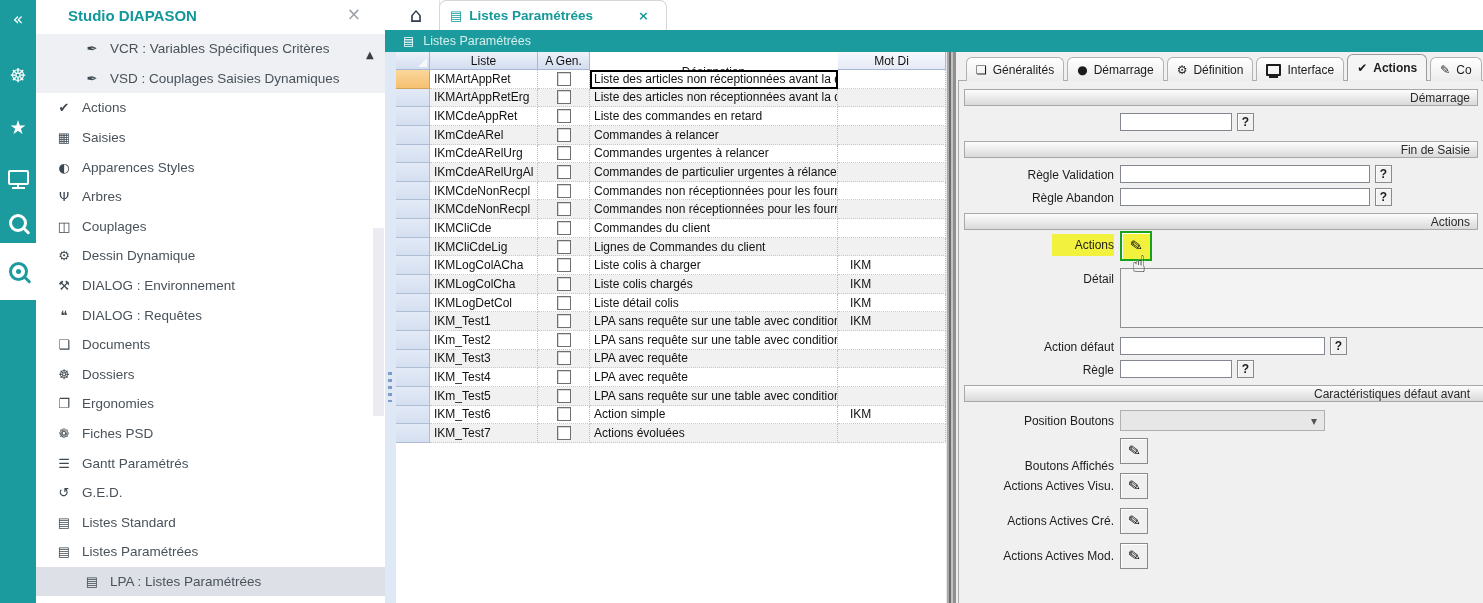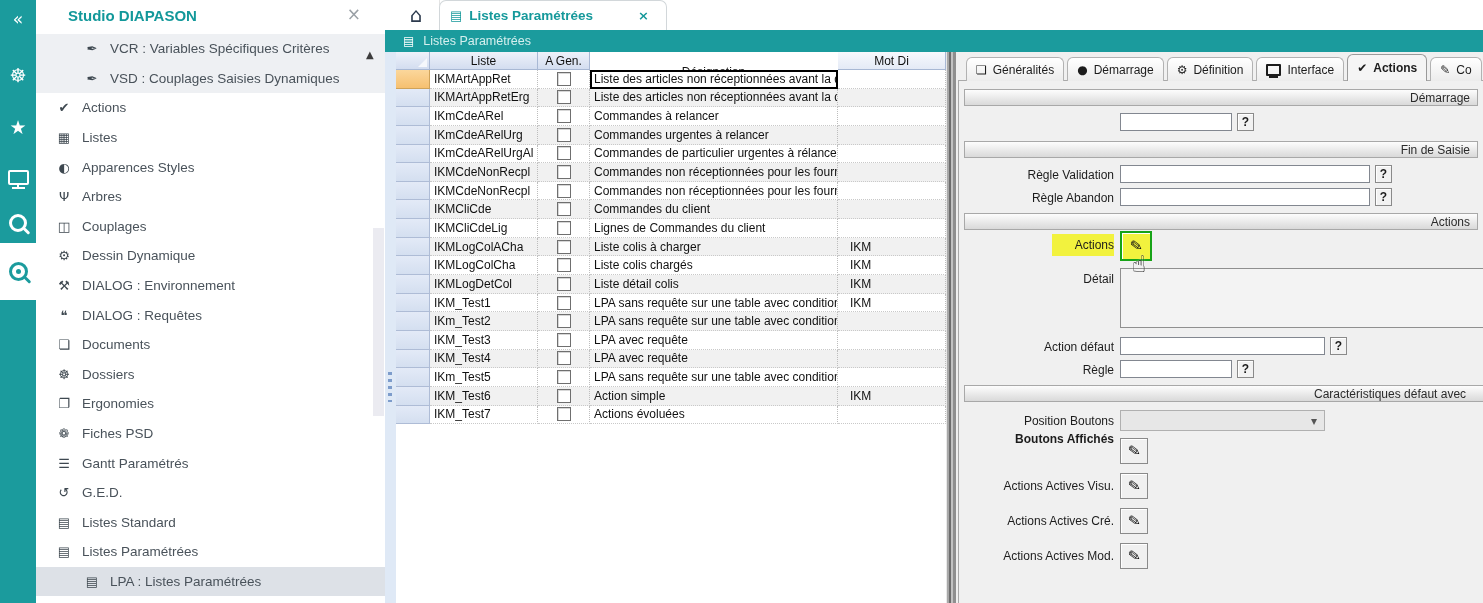--- a/index.html
+++ b/index.html
@@ -145,21 +145,21 @@
       <div class="sb-item indent groupbg" data-name="sidebar-item">
       <span class="gi" data-name="sidebar-item-icon">✒</span>
       <span data-name="sidebar-item-label">VSD : Couplages Saisies Dynamiques</span>
     </div>
       <div class="sb-item" data-name="sidebar-item">
       <span class="gi" data-name="sidebar-item-icon">✔</span>
       <span data-name="sidebar-item-label">Actions</span>
     </div>
       <div class="sb-item" data-name="sidebar-item">
       <span class="gi" data-name="sidebar-item-icon">▦</span>
-      <span data-name="sidebar-item-label">Listes</span>
+      <span data-name="sidebar-item-label">Saisies</span>
     </div>
       <div class="sb-item" data-name="sidebar-item">
       <span class="gi" data-name="sidebar-item-icon">◐</span>
       <span data-name="sidebar-item-label">Apparences Styles</span>
     </div>
       <div class="sb-item" data-name="sidebar-item">
       <span class="gi" data-name="sidebar-item-icon">Ψ</span>
       <span data-name="sidebar-item-label">Arbres</span>
     </div>
       <div class="sb-item" data-name="sidebar-item">
@@ -262,20 +262,29 @@
       <div class="cell c-rowhdr" data-name="row-header-cell"></div>
       <div class="cell c-liste" data-name="cell-liste">IKMArtAppRetErg</div>
       <div class="cell c-agen" data-name="cell-a-gen">
           <span class="checkbox" data-name="a-gen-checkbox"></span>
         </div>
       <div class="cell c-des" data-name="cell-designation">Liste des articles non réceptionnées avant la dat</div>
       <div class="cell c-mot" data-name="cell-mot"></div>
     </div>
       <div class="trow" data-name="table-row">
       <div class="cell c-rowhdr" data-name="row-header-cell"></div>
+      <div class="cell c-liste" data-name="cell-liste">IKMCdeAppRet</div>
+      <div class="cell c-agen" data-name="cell-a-gen">
+          <span class="checkbox" data-name="a-gen-checkbox"></span>
+        </div>
+      <div class="cell c-des" data-name="cell-designation">Liste des commandes en retard</div>
+      <div class="cell c-mot" data-name="cell-mot"></div>
+    </div>
+      <div class="trow" data-name="table-row">
+      <div class="cell c-rowhdr" data-name="row-header-cell"></div>
       <div class="cell c-liste" data-name="cell-liste">IKmCdeARel</div>
       <div class="cell c-agen" data-name="cell-a-gen">
           <span class="checkbox" data-name="a-gen-checkbox"></span>
         </div>
       <div class="cell c-des" data-name="cell-designation">Commandes à relancer</div>
       <div class="cell c-mot" data-name="cell-mot"></div>
     </div>
       <div class="trow" data-name="table-row">
       <div class="cell c-rowhdr" data-name="row-header-cell"></div>
       <div class="cell c-liste" data-name="cell-liste">IKmCdeARelUrg</div>
@@ -483,27 +492,27 @@
   <div class="flabel" style="top:220px;" data-name="label-detail">Détail</div>
   <div class="detailbox" style="left:164px;top:216px;right:-40px;height:60px;" data-name="detail-box"></div>
   <div class="flabel" style="top:288px;" data-name="label-action-defaut">Action défaut</div>
   <input class="tinput" style="left: 164px; top: 285px; width: 205px;" data-name="action-defaut-input">
   <div class="qbtn" style="left:374px;top:285px;" data-name="action-defaut-help-button">?</div>
   <div class="flabel" style="top:311px;" data-name="label-regle">Règle</div>
   <input class="tinput" style="left: 164px; top: 308px; width: 112px;" data-name="regle-input">
   <div class="qbtn" style="left:281px;top:308px;" data-name="regle-help-button">?</div>
 
   <div class="groupbar" style="top:333px;right:-80px;justify-content:flex-start;padding-left:349px;" data-name="group-caracteristiques">
-      <span>Caractéristiques défaut avec</span>
+      <span>Caractéristiques défaut avant</span>
     </div>
   <div class="flabel" style="top:362px;" data-name="label-position-boutons">Position Boutons</div>
   <div class="pselect" style="left:164px;top:358px;width:205px;" data-name="position-boutons-select">
       <span class="gi" data-name="chevron-down-icon">▾</span>
     </div>
-  <div class="flabel" style="top:380px;font-weight:bold;" data-name="label-boutons-affiches">Boutons Affichés</div>
+  <div class="flabel" style="top:407px;" data-name="label-boutons-affiches">Boutons Affichés</div>
   <div class="handbtn" style="left:164px;top:386px;" data-name="boutons-affiches-edit-button">
       <span class="gi" data-name="hand-write-icon">✎</span>
     </div>
   <div class="flabel" style="top:427px;" data-name="label-actions-actives-visu">Actions Actives Visu.</div>
   <div class="handbtn" style="left:164px;top:421px;" data-name="actions-actives-visu-edit-button">
       <span class="gi" data-name="hand-write-icon">✎</span>
     </div>
   <div class="flabel" style="top:462px;" data-name="label-actions-actives-cre">Actions Actives Cré.</div>
   <div class="handbtn" style="left:164px;top:456px;" data-name="actions-actives-cre-edit-button">
       <span class="gi" data-name="hand-write-icon">✎</span>

